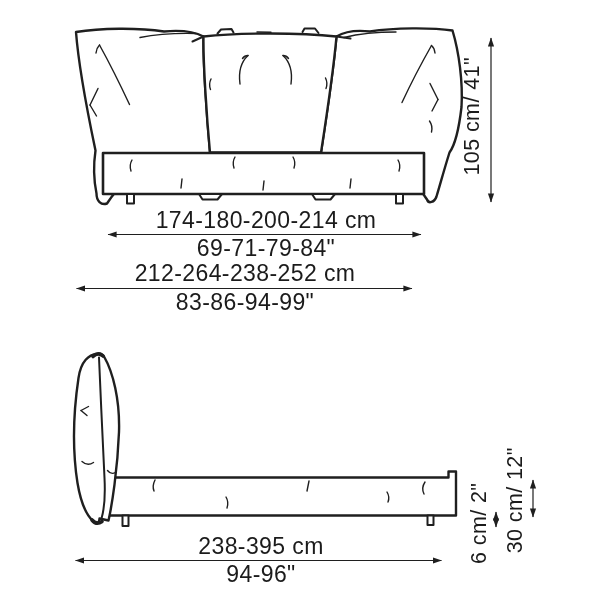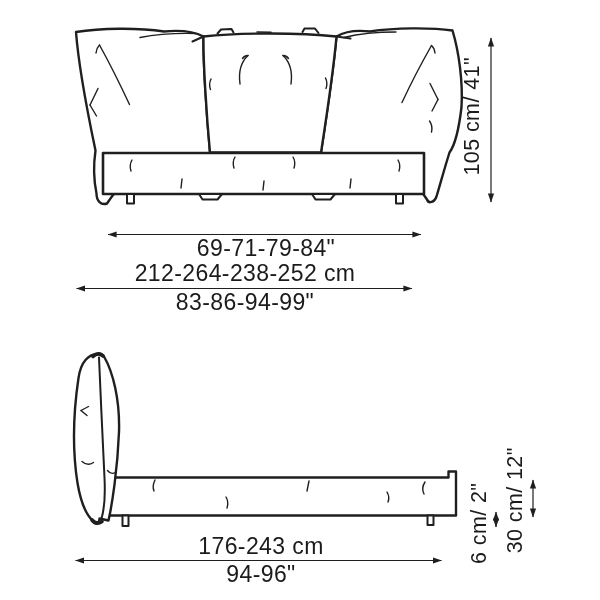--- a/index.html
+++ b/index.html
@@ -140,26 +140,27 @@
     <g stroke="#1f1f1f" stroke-width="1.2">
       <line x1="108" y1="234.5" x2="421" y2="234.5" marker-start="url(#ah)" marker-end="url(#ah)"></line>
       <line x1="76.5" y1="288.5" x2="412" y2="288.5" marker-start="url(#ah)" marker-end="url(#ah)"></line>
       <line x1="491" y1="38" x2="491" y2="202" marker-start="url(#ah)" marker-end="url(#ah)"></line>
       <line x1="75.5" y1="560.5" x2="441.5" y2="560.5" marker-start="url(#ah)" marker-end="url(#ah)"></line>
       <line x1="496" y1="512" x2="496" y2="527" marker-start="url(#ah)" marker-end="url(#ah)"></line>
       <line x1="533" y1="480" x2="533" y2="517" marker-start="url(#ah)" marker-end="url(#ah)"></line>
     </g>
   </svg>
 
+  <div class="dim-label" style="left:114px;top:208px;width:304px;">174-180-200-214 cm</div>
   <div class="dim-label" style="left:114px;top:236px;width:304px;">69-71-79-84"</div>
 
   <div class="dim-label" style="left:93px;top:261px;width:304px;">212-264-238-252 cm</div>
   <div class="dim-label" style="left:93px;top:290px;width:304px;">83-86-94-99"</div>
 
   <div class="dim-label small rot" style="left:387px;top:105px;width:170px;">105 cm/ 41"</div>
 
-  <div class="dim-label" style="left:109px;top:534px;width:304px;">176-243 cm</div>
+  <div class="dim-label" style="left:109px;top:534px;width:304px;">238-395 cm</div>
   <div class="dim-label" style="left:109px;top:562px;width:304px;">94-96"</div>
 
   <div class="dim-label small rot" style="left:424px;top:512px;width:110px;">6 cm/ 2"</div>
   <div class="dim-label small rot" style="left:450px;top:489px;width:130px;">30 cm/ 12"</div>
 
 </div>
 
 </body></html>

